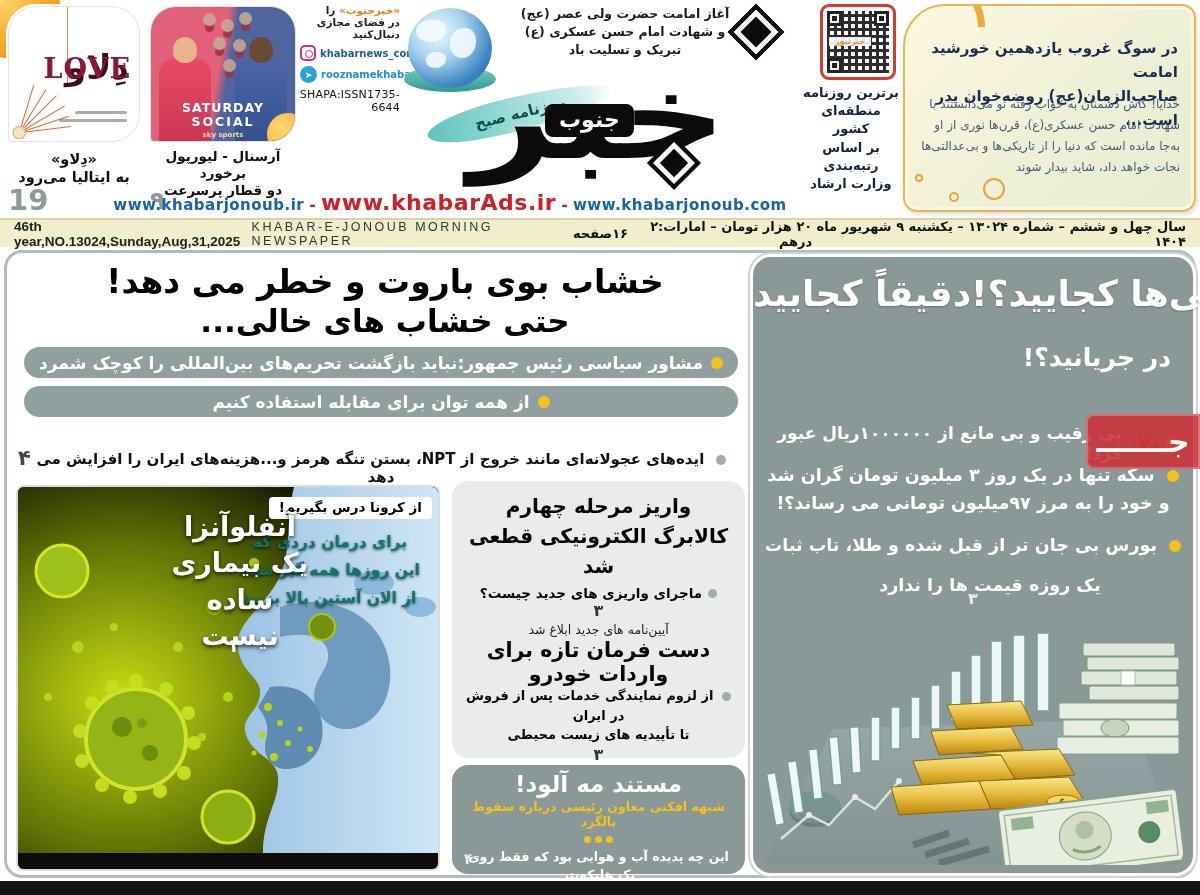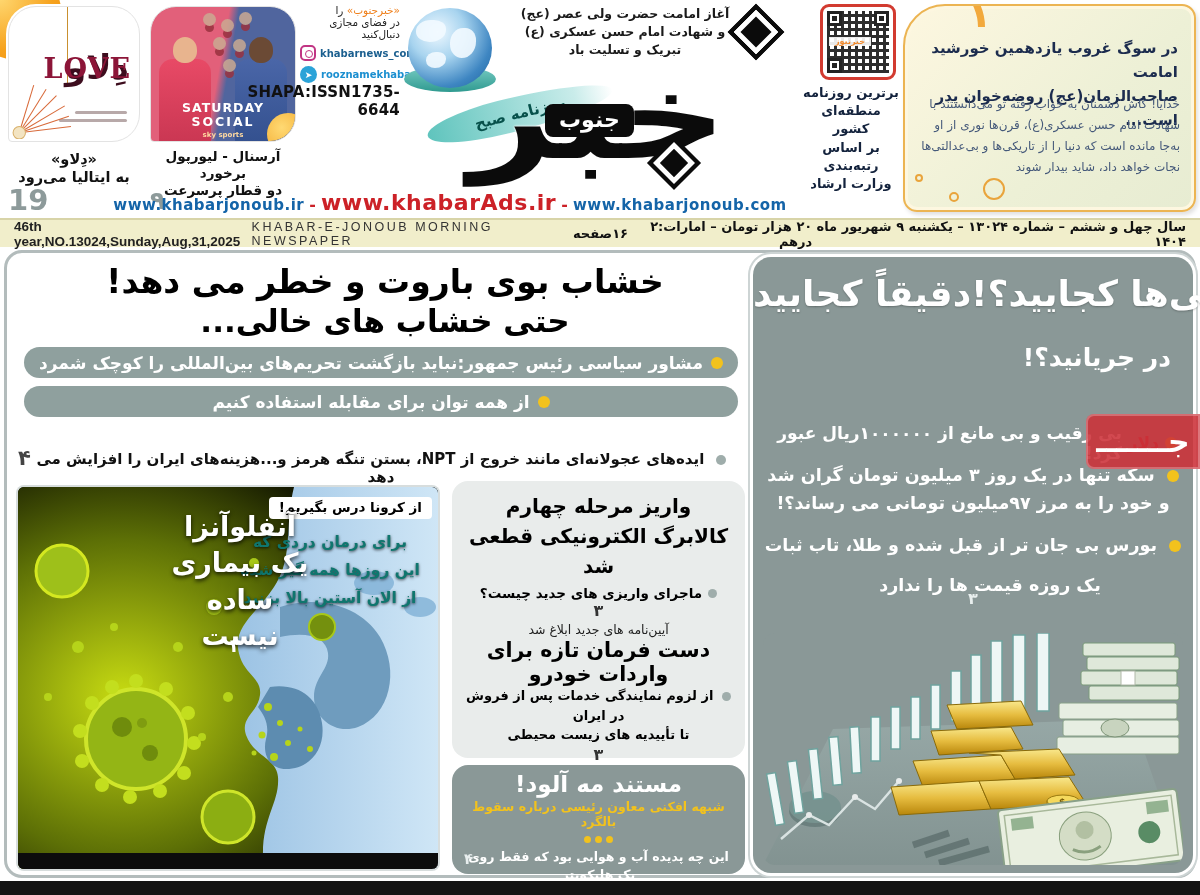--- a/index.html
+++ b/index.html
@@ -30,28 +30,28 @@
   .player { position:absolute; bottom:-4px; width:52px; height:86px; border-radius:14px 14px 0 0; }
   .player .head { position:absolute; top:-22px; left:14px; width:24px; height:26px; border-radius:50% 50% 45% 45%; }
   .p2-sat { left:0; right:0; bottom:26px; text-align:center; color:#fff; font-weight:bold; font-size:12.5px; letter-spacing:1px; }
   .p2-soc { left:0; right:0; bottom:12px; text-align:center; color:#fff; font-weight:bold; font-size:12.5px; letter-spacing:2px; }
   .p2-sky { left:0; right:0; bottom:2px; text-align:center; color:#ffd9a0; font-weight:bold; font-size:7px; }
   .p2-corner { right:-14px; bottom:-14px; width:42px; height:42px; border-radius:50%;
     background:radial-gradient(circle at 35% 35%, #ffd973, #f0a020); }
 
   
   .social { left:300px; top:4px; width:100px; height:112px; font-size:10.5px; }
-  .social .l1 { font-weight:normal; color:#222; }
+  .social .l1 { font-weight:bold; color:#222; }
   .hl-orange { color:#ef7f1a; }
   .ig-row, .tg-row { display:flex; align-items:center; gap:4px; direction:ltr; margin-top:5px; }
   .ig-icon { width:16px; height:16px; border:2px solid #c13584; border-radius:5px; position:relative; flex:0 0 auto; }
   .ig-icon::after { content:""; position:absolute; left:3px; top:3px; width:6px; height:6px; border:1.5px solid #c13584; border-radius:50%; }
   .tg-icon { width:17px; height:17px; border-radius:50%; background:#2ba3d8; color:#fff; font-size:9px; display:flex; align-items:center; justify-content:center; flex:0 0 auto; }
   .handle { font-size:10px; font-weight:bold; color:#1b5f8f; }
-  .shapa { font-size:15px; font-weight:bold; color:#111; letter-spacing:.2px; }
+  .shapa { margin-top:5px; font-size:11px; font-weight:normal; color:#111; letter-spacing:.2px; }
 
   
   .condolence { left:505px; top:5px; width:240px; text-align:center; font-size:12.5px; font-weight:bold; color:#1a1a1a; line-height:1.45; }
   .globe { left:408px; top:8px; width:84px; height:80px; border-radius:50%;
     background:radial-gradient(circle at 35% 30%, #eef8ff, #a8d4ef 35%, #3e86c2 70%, #1d5f9a); overflow:hidden; }
   .globe .land { position:absolute; background:#f2f9ff; border-radius:50% 40% 55% 45%; opacity:.9; }
   .globe-base { left:404px; top:66px; width:92px; height:26px; border-radius:50%;
     background:linear-gradient(180deg,#79ccc4,#2f9a90); }
   .ribbon { left:425px; top:96px; width:190px; height:34px; transform:rotate(-14deg);
     background:linear-gradient(90deg,#5fc4bd,#c9ecea 80%,#ffffff); border-radius:40% 60% 60% 40%/50%;

